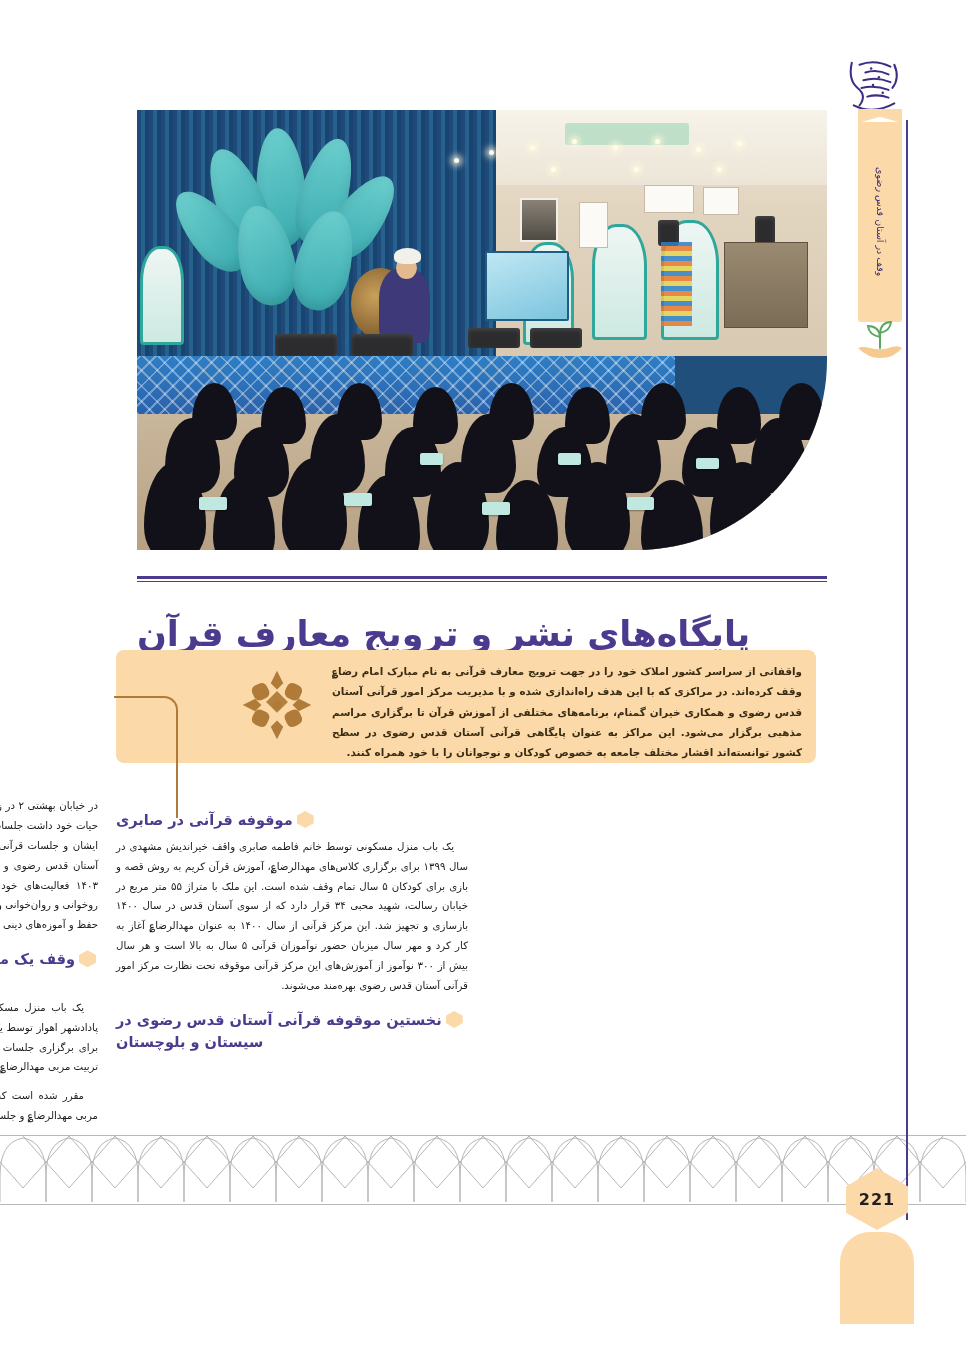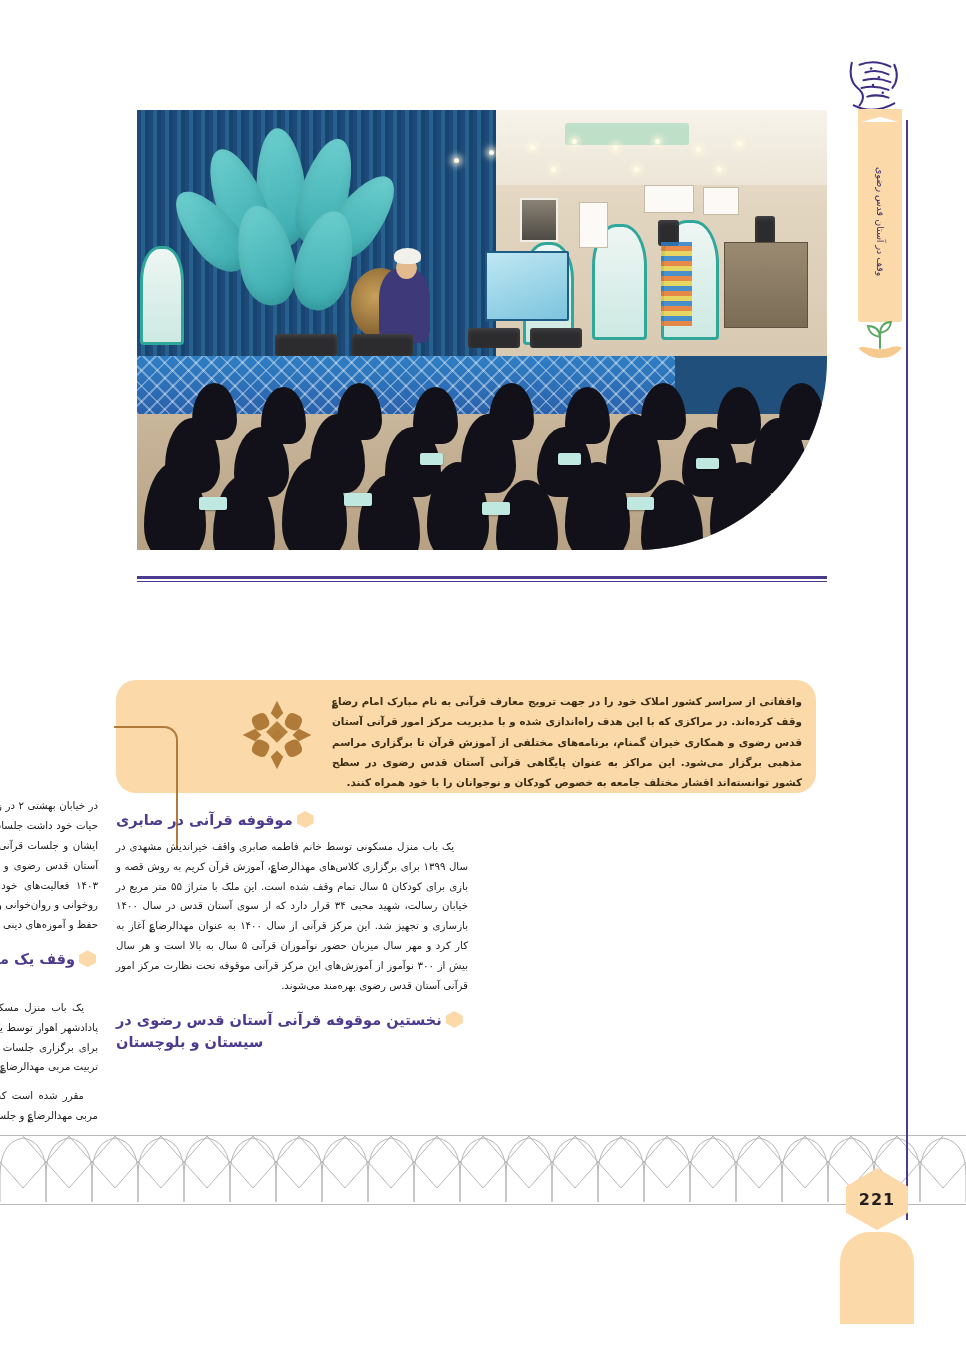--- a/index.html
+++ b/index.html
@@ -186,22 +186,22 @@
   }
   .headline{
     position:absolute;right:139px;top:590px;width:690px;
     text-align:left;direction:rtl;
     font-size:35px;font-weight:bold;color:#4c3a8e;
     letter-spacing:-1px;line-height:1.25;
   }
 
   
   .lead{
-    position:absolute;right:150px;top:680px;width:700px;height:113px;
-    background:#fbd9a8;border-radius:20px;
+    position:absolute;right:150px;top:650px;width:700px;height:113px;
+    background:#fbd9a8;border-radius:8px;
   }
   .lead-text{
     position:absolute;right:14px;top:11px;width:470px;
     direction:rtl;text-align:justify;
     font-size:10.4px;line-height:1.95;color:#3b2d14;font-weight:bold;
     letter-spacing:-.1px;
   }
   .lead-orn{
     position:absolute;left:122px;top:16px;width:78px;height:78px;color:#b07b38;
   }
@@ -344,20 +344,21 @@
         <div class="ph-quran" style="left:91%;top:90%;width:4%;height:3%;"></div>
         <div class="ph-quran" style="left:61%;top:78%;width:3.4%;height:2.6%;"></div>
         <div class="ph-quran" style="left:81%;top:79%;width:3.4%;height:2.6%;"></div>
         <div class="ph-quran" style="left:41%;top:78%;width:3.4%;height:2.6%;"></div>
       </div>
     </div>
   </div>
 
   <div class="rule"></div>
   <div class="rule2"></div>
+  <h1 class="headline">پایگاه‌های نشر و ترویج معارف قرآن</h1>
 
   <div class="lead">
     <div class="lead-text">واقفانی از سراسر کشور املاک خود را در جهت ترویج معارف قرآنی به نام مبارک امام رضا؏ وقف کرده‌اند. در مراکزی که با این هدف راه‌اندازی شده و با مدیریت مرکز امور قرآنی آستان قدس رضوی و همکاری خیران گمنام، برنامه‌های مختلفی از آموزش قرآن تا برگزاری مراسم مذهبی برگزار می‌شود. این مراکز به عنوان پایگاهی قرآنی آستان قدس رضوی در سطح کشور توانسته‌اند اقشار مختلف جامعه به خصوص کودکان و نوجوانان را با خود همراه کنند.</div>
     <div class="lead-orn">
       <svg viewBox="0 0 100 100" width="78" height="78" aria-hidden="true">
         <g fill="currentColor">
           <path d="M50 6 L58 22 L50 30 L42 22 Z"></path>
           <path d="M94 50 L78 58 L70 50 L78 42 Z"></path>
           <path d="M50 94 L42 78 L50 70 L58 78 Z"></path>
           <path d="M6 50 L22 42 L30 50 L22 58 Z"></path>

